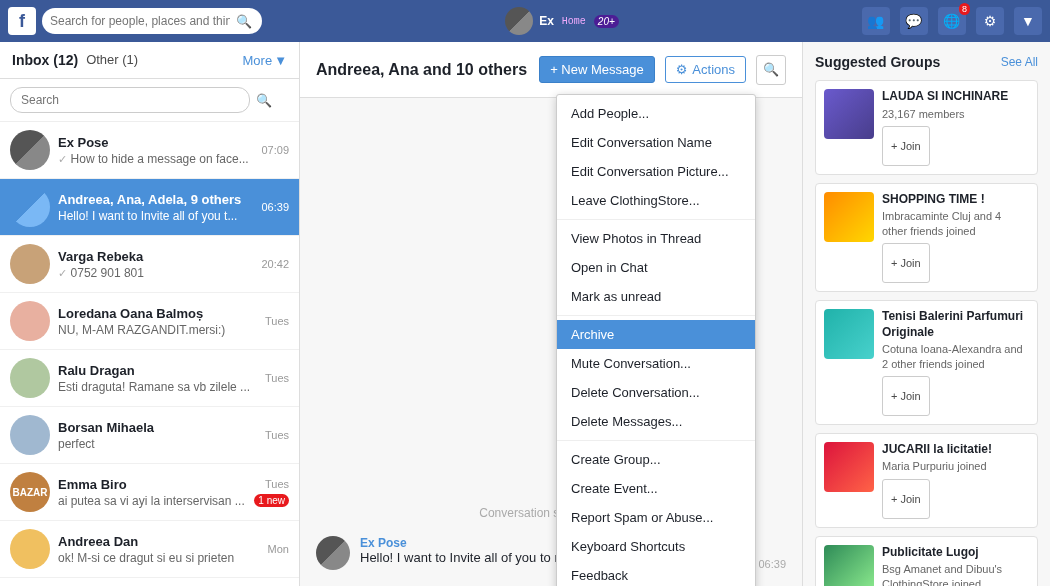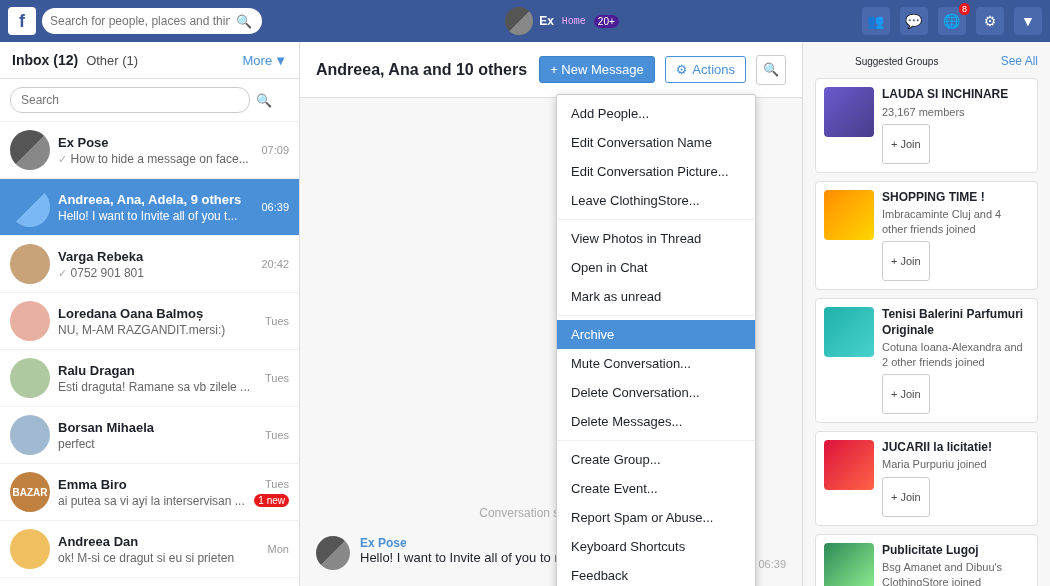--- a/index.html
+++ b/index.html
@@ -28,21 +28,21 @@
       height: 26px;
       padding: 0 8px;
       width: 220px;
       gap: 6px;
     }
     .nav-search input {
       border: none; outline: none; font-size: 12px; width: 180px; color: #666;
     }
     .nav-search-icon { color: #3b5998; font-size: 13px; }
     .nav-center { flex: 1; display: flex; align-items: center; justify-content: center; gap: 8px; }
-    .nav-badge { background: #4c1d95; color: #fff; font-size: 10px; border-radius: 8px; padding: 1px 4px; }
+    .nav-badge { background: #4c1d95; color: #fff; font-size: 10px; border-radius: 8px; padding: 1px 4px; font-style: italic; }
     .nav-icons { display: flex; align-items: center; gap: 10px; }
     .nav-icon-btn {
       width: 28px; height: 28px;
       background: #4a69ad;
       border-radius: 4px;
       display: flex; align-items: center; justify-content: center;
       color: #fff; font-size: 14px; cursor: pointer; position: relative;
     }
     .nav-icon-btn .badge {
       position: absolute; top: -4px; right: -4px;
@@ -60,21 +60,20 @@
     .left-sidebar {
       width: 300px;
       background: #fff;
       border-right: 1px solid #ddd;
       display: flex;
       flex-direction: column;
       flex-shrink: 0;
     }
     .inbox-header {
       display: flex;
-      align-items: center;
       padding: 10px 12px;
       border-bottom: 1px solid #ddd;
       gap: 8px;
     }
     .inbox-title { font-weight: bold; font-size: 14px; color: #1d2129; }
     .inbox-tab { font-size: 13px; color: #4a4a4a; cursor: pointer; }
     .inbox-more {
       margin-left: auto;
       color: #4a90d9;
       font-size: 13px;
@@ -210,21 +209,21 @@
       border-left: 1px solid #ddd;
       padding: 12px;
       overflow-y: auto;
       flex-shrink: 0;
     }
     .sugg-header {
       display: flex;
       align-items: center;
       margin-bottom: 10px;
     }
-    .sugg-title { font-size: 10px; font-weight: normal; color: #1d2129; flex: 1; margin-left: 40px; }
+    .sugg-title { font-size: 14px; font-weight: bold; color: #1d2129; flex: 1; }
     .sugg-see-all { font-size: 12px; color: #4a90d9; cursor: pointer; }
     .sugg-group {
       background: #fff;
       border: 1px solid #e0e0e0;
       border-radius: 4px;
       margin-bottom: 8px;
       padding: 8px;
       display: flex;
       gap: 8px;
     }

